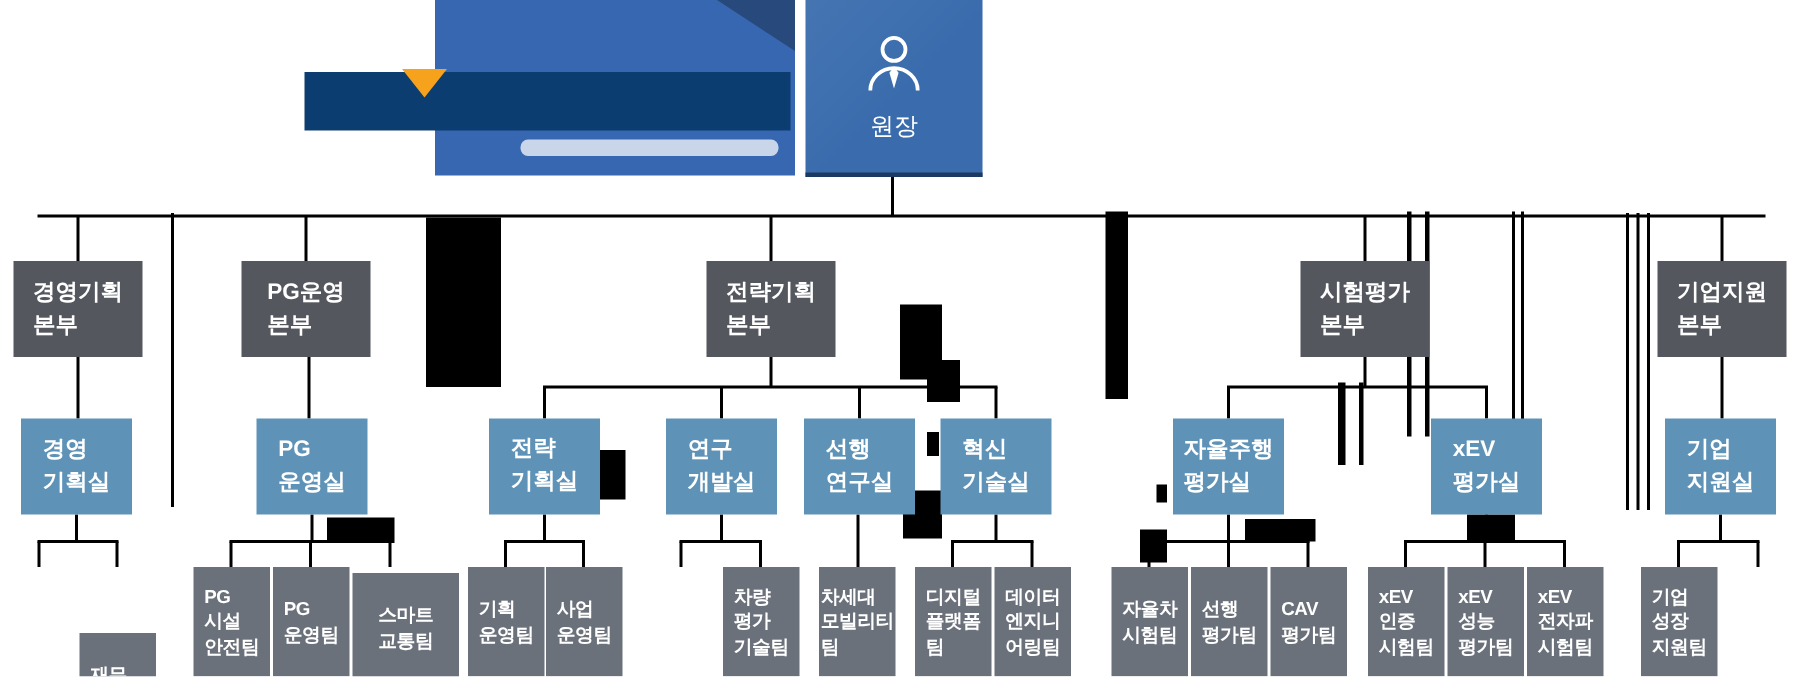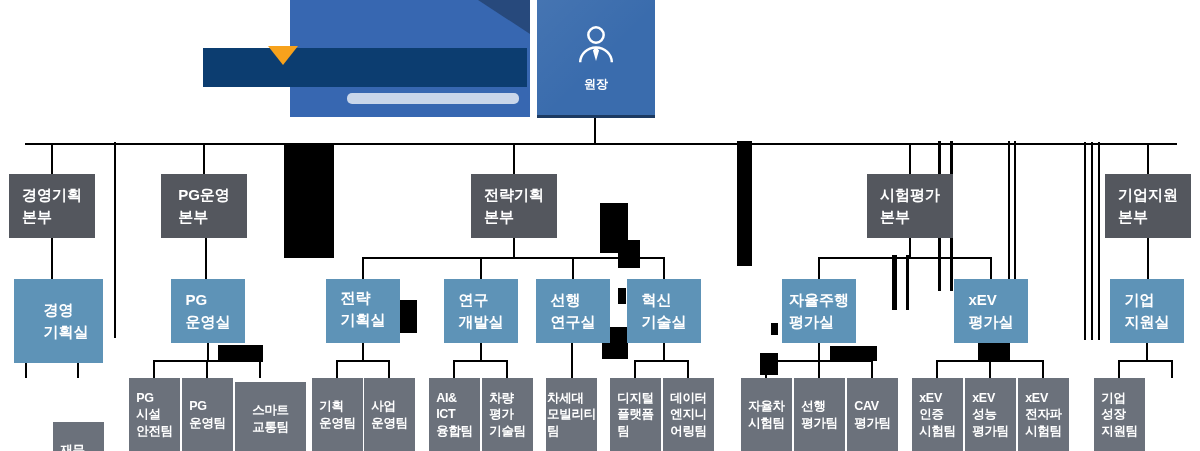--- a/index.html
+++ b/index.html
@@ -30,21 +30,21 @@
     border-top:19px solid #f7a21c;}
   .logo-subtitle{left:347px;top:93px;width:172px;height:11px;background:#c9d6ea;
     border-radius:5px;z-index:4;}
   
   .director{
     left:537px;top:0;width:118px;height:115px;background:#3a6cad;
     border-bottom:3px solid #1c3a61;z-index:3;
     display:flex;flex-direction:column;align-items:center;justify-content:center;
     background-image:linear-gradient(135deg,rgba(255,255,255,0.06) 0%,rgba(255,255,255,0) 55%);
   }
-  .director-label{color:#fff;font-weight:bold;font-size:12px;margin-top:7px;}
+  .director-label{color:#fff;font-weight:normal;font-size:16px;margin-top:7px;}
 </style>
 </head>
 <body>
 
 <div id="stage">
 
   <div class="abs logo-bg"></div>
   <div class="abs logo-fold"></div>
   <div class="abs logo-bar"></div>
   <div class="abs logo-tri"></div>
@@ -58,21 +58,21 @@
     </svg>
     <div class="director-label">원장</div>
   </div>
 
 <div class="cline" style="left: 25px; top: 143px; width: 1152px; height: 2px;"></div>
     <div class="cline" style="left: 594px; top: 118px; width: 2px; height: 26px;"></div>
     <div class="cline" style="left: 51px; top: 144px; width: 2px; height: 30px;"></div>
     <div class="node hq-box" style="left: 9px; top: 174px; width: 86px; height: 64px;">경영기획
 본부</div>
     <div class="cline" style="left: 51px; top: 238px; width: 2px; height: 41px;"></div>
-    <div class="node office-box" style="left: 14px; top: 279px; width: 74px; height: 84px; padding-left: 15px;">경영
+    <div class="node office-box" style="left: 14px; top: 279px; width: 74px; height: 64px;">경영
 기획실</div>
     <div class="cline" style="left: 50px; top: 343px; width: 2px; height: 18px;"></div>
     <div class="cline" style="left: 25px; top: 360px; width: 54px; height: 2px;"></div>
     <div class="cline" style="left: 25px; top: 361px; width: 2px; height: 17px;"></div>
     <div class="cline" style="left: 77px; top: 361px; width: 2px; height: 17px;"></div>
     <div class="node team-box" style="left: 53px; top: 378px; width: 51px; height: 73px; margin-top: 44px;">재무
 회계팀</div>
     <div class="cline" style="left: 203px; top: 144px; width: 2px; height: 30px;"></div>
     <div class="node hq-box" style="left: 161px; top: 174px; width: 86px; height: 64px;">PG운영
 본부</div>
@@ -109,23 +109,20 @@
     <div class="node team-box" style="left: 312px; top: 378px; width: 51px; height: 73px;">기획
 운영팀</div>
     <div class="node team-box" style="left: 364px; top: 378px; width: 51px; height: 73px;">사업
 운영팀</div>
     <div class="node office-box" style="left: 444px; top: 279px; width: 74px; height: 64px;">연구
 개발실</div>
     <div class="cline" style="left: 480px; top: 343px; width: 2px; height: 18px;"></div>
     <div class="cline" style="left: 453px; top: 360px; width: 55px; height: 2px;"></div>
     <div class="cline" style="left: 453px; top: 361px; width: 2px; height: 17px;"></div>
     <div class="cline" style="left: 506px; top: 361px; width: 2px; height: 17px;"></div>
-    <div class="node team-box" style="left: 429px; top: 378px; width: 51px; height: 73px;">AI&amp;
-ICT
-융합팀</div>
     <div class="node team-box" style="left: 482px; top: 378px; width: 51px; height: 73px;">차량
 평가
 기술팀</div>
     <div class="node office-box" style="left: 536px; top: 279px; width: 74px; height: 64px;">선행
 연구실</div>
     <div class="cline" style="left: 571px; top: 343px; width: 2px; height: 35px;"></div>
     <div class="node team-box" style="left: 546px; top: 378px; width: 51px; height: 73px;">차세대
 모빌리티
 팀</div>
     <div class="node office-box" style="left: 627px; top: 279px; width: 74px; height: 64px;">혁신

